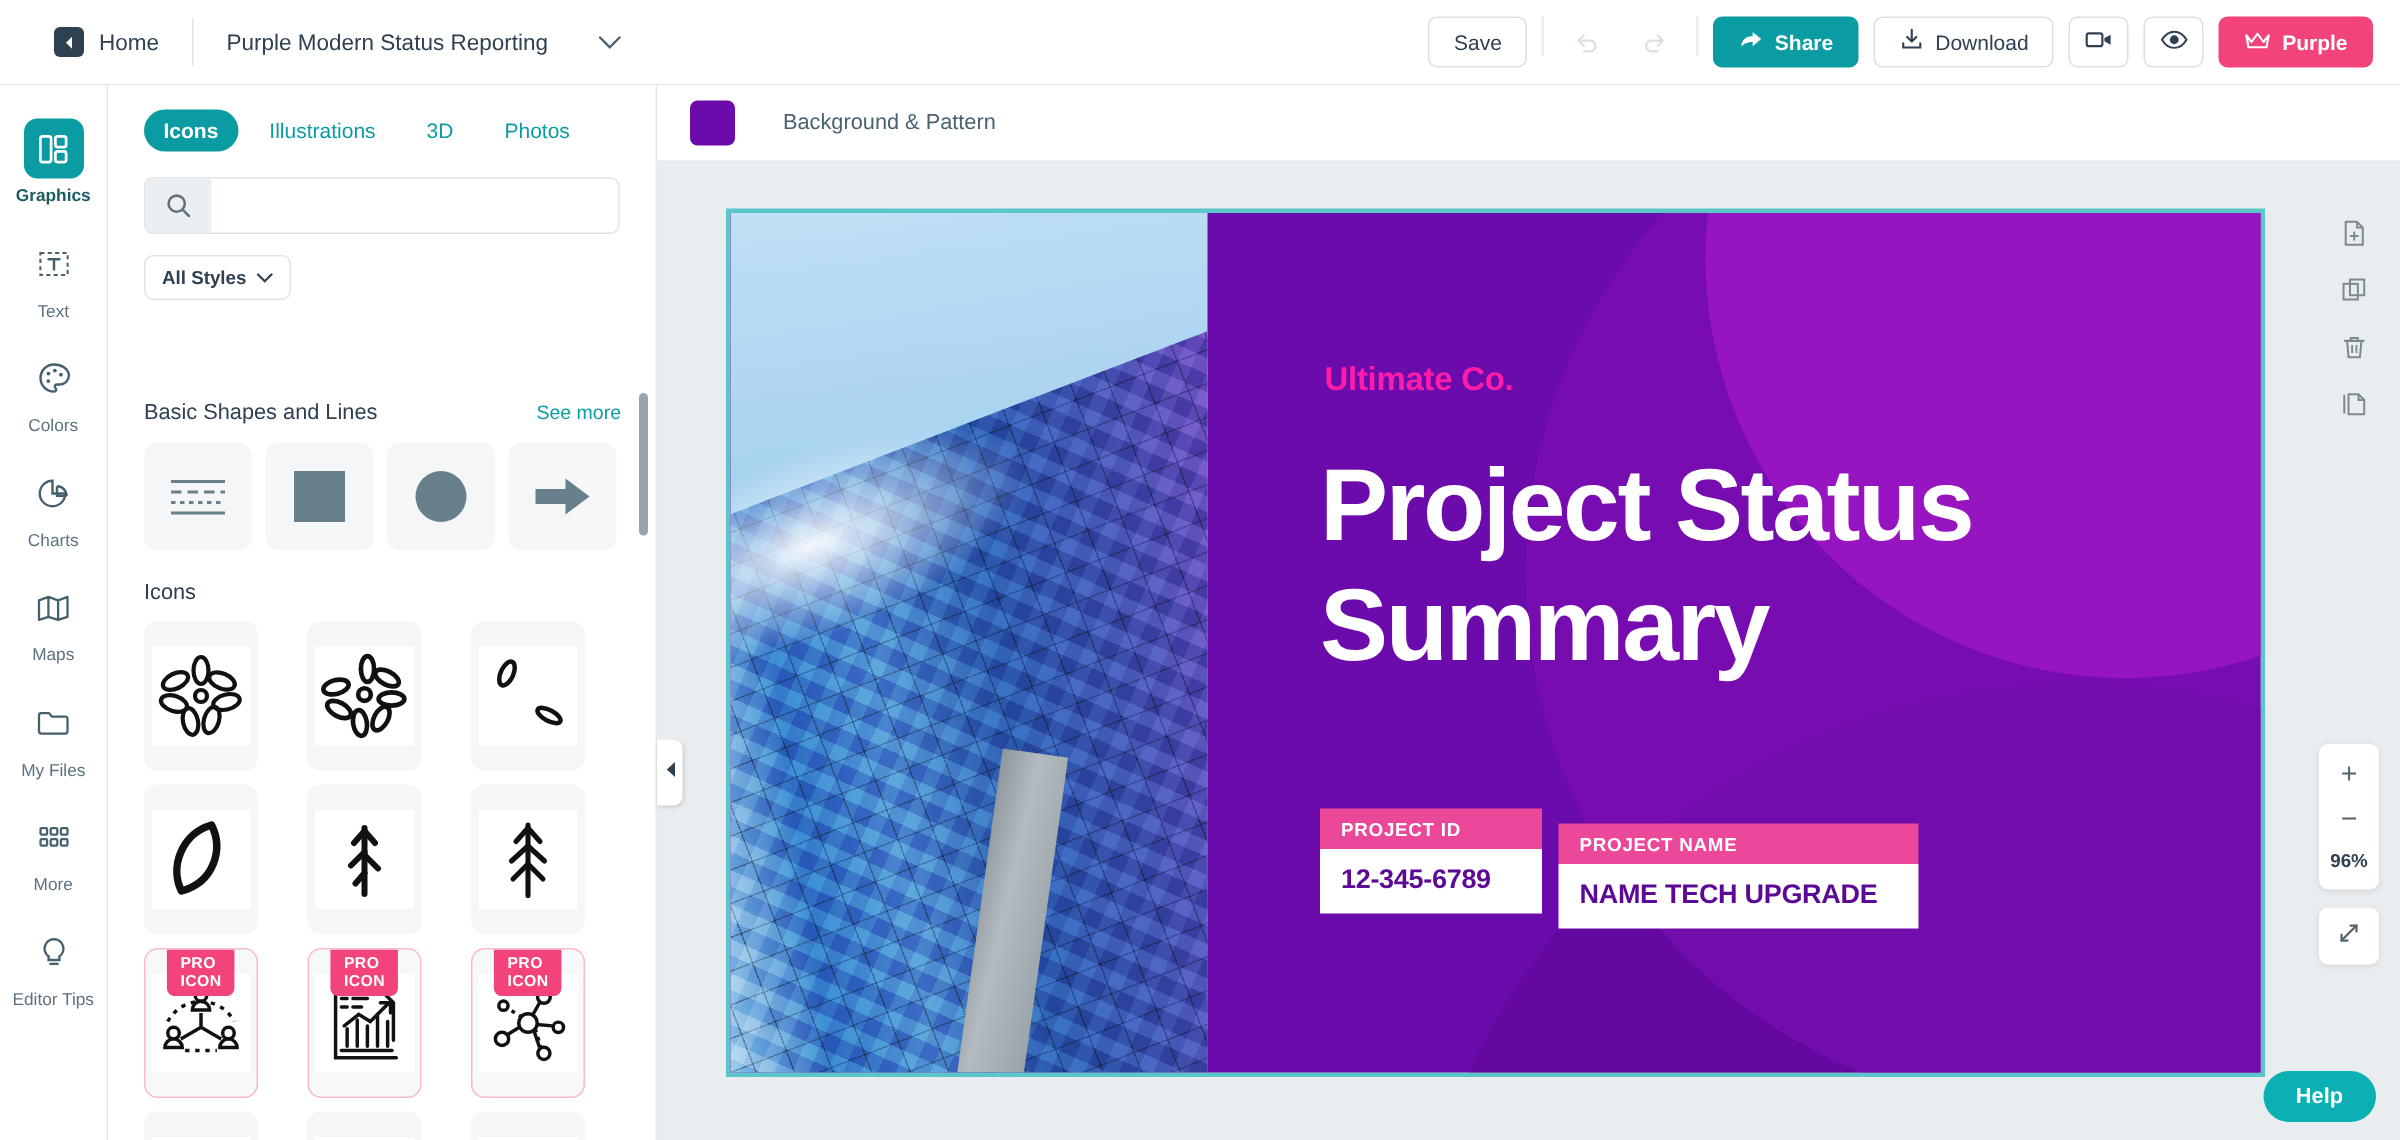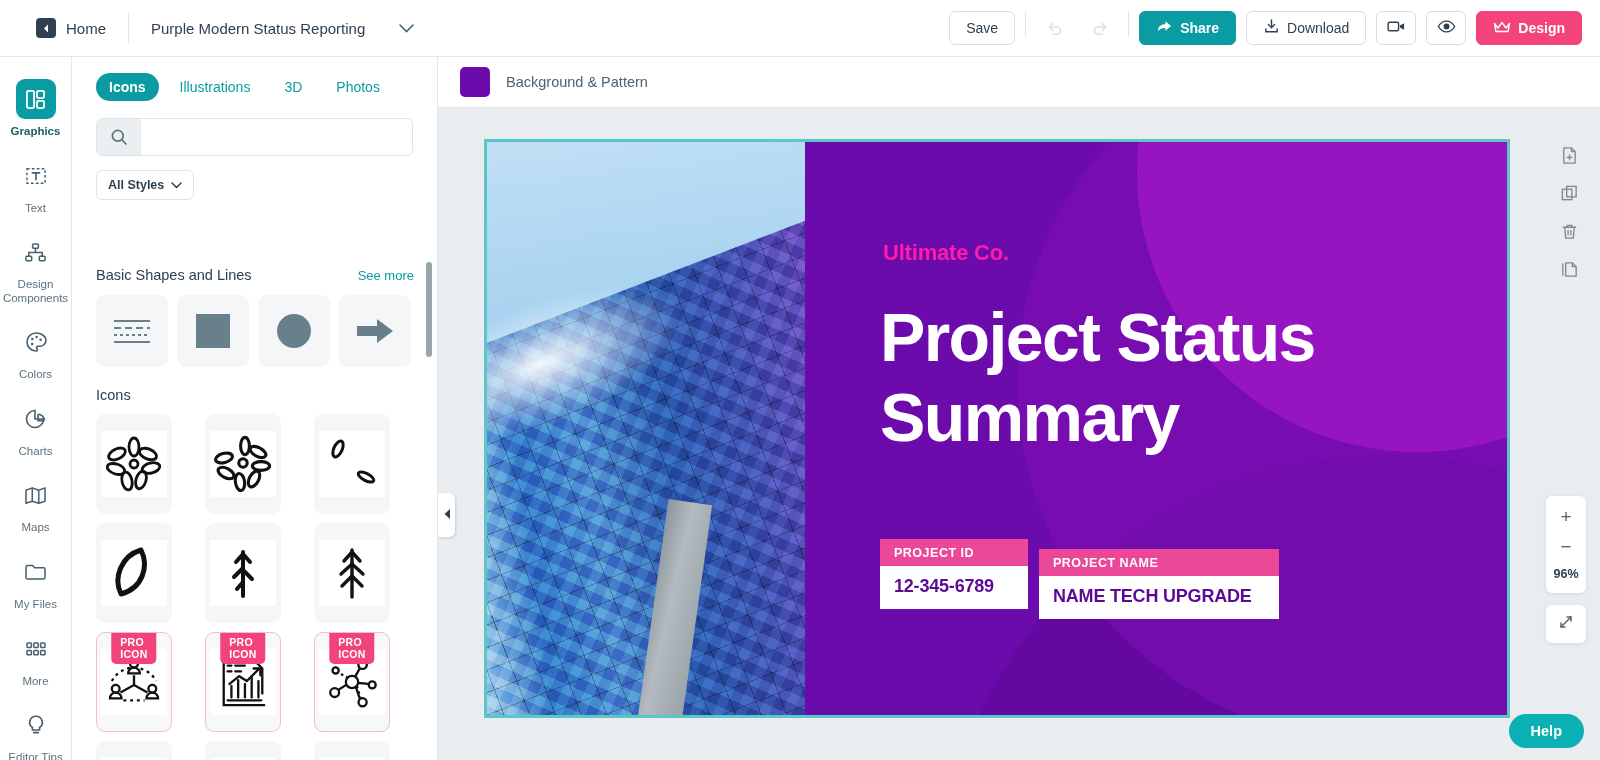--- a/index.html
+++ b/index.html
@@ -165,21 +165,21 @@
     position: absolute; right: 5px; top: 205px;
     width: 6px; height: 95px; border-radius: 3px; background: #9aa5ab;
     cursor: pointer;
   }
 
   
   #canvas-top {
     position: absolute; top: 57px; left: 438px;
     width: 1162px; height: 51px;
     background: #fff; border-bottom: 1px solid #e4e8ea;
-    display: flex; align-items: center; padding-left: 22px; gap: 16px;
+    display: flex; align-items: center; padding-left: 22px; gap: 32px;
   }
   .bg-swatch {
     width: 30px; height: 30px; border-radius: 5px;
     background: #6b0bab; cursor: pointer;
   }
   .bg-label { font-size: 14.5px; color: #4b6271; }
 
   #canvas {
     position: absolute; top: 108px; left: 438px;
     width: 1162px; height: 652px;
@@ -394,21 +394,21 @@
             <circle cx="10" cy="7.5" r="3.1" fill="#2f4050"></circle>
           </svg>
       </span>
     </div>
     <div class="btn primary-pink">
       <span>
         <svg width="18" height="14" viewBox="0 0 18 14">
             <path d="M1.5 3.5 L5 8 L9 2.5 L13 8 L16.5 3.5 L15 11.5 H3 Z" stroke="#fff" stroke-width="1.4" fill="none" stroke-linejoin="round"></path>
           </svg>
       </span>
-      <span>Design</span>
+      <span>Purple</span>
     </div>
   </div>
 </div>
 
 <div id="rail">
 
   <div class="rail-item active">
     <span class="rail-ico">
       <svg width="21" height="21" viewBox="0 0 22 22">
           <rect x="2" y="2" width="7.5" height="18" rx="1.6" stroke="currentColor" stroke-width="1.9" fill="none"></rect>
@@ -422,31 +422,20 @@
   <div class="rail-item">
     <span class="rail-ico">
       <svg width="22" height="20" viewBox="0 0 24 22">
           <rect x="2" y="3" width="20" height="16" stroke="currentColor" stroke-width="1.5" fill="none" stroke-dasharray="3 2.4"></rect>
           <path d="M8 7.5 H16 M12 7.5 V15" stroke="currentColor" stroke-width="1.8" stroke-linecap="round"></path>
         </svg>
     </span>
     <span class="rail-lbl">Text</span>
   </div>
 
-  <div class="rail-item">
-    <span class="rail-ico">
-      <svg width="23" height="21" viewBox="0 0 24 22">
-          <rect x="9" y="2" width="6" height="4.6" rx="1" stroke="currentColor" stroke-width="1.6" fill="none"></rect>
-          <rect x="2" y="15" width="6" height="4.6" rx="1" stroke="currentColor" stroke-width="1.6" fill="none"></rect>
-          <rect x="16" y="15" width="6" height="4.6" rx="1" stroke="currentColor" stroke-width="1.6" fill="none"></rect>
-          <path d="M12 6.6 V11 M5 15 V11 H19 V15" stroke="currentColor" stroke-width="1.6" fill="none"></path>
-        </svg>
-    </span>
-    <span class="rail-lbl">Design Components</span>
-  </div>
 
   <div class="rail-item">
     <span class="rail-ico">
       <svg width="22" height="22" viewBox="0 0 22 22">
           <path d="M11 2 A9 9 0 1 0 11 20 c1.7 0 1.7-1.6 .9-2.4 -.8-.9-.3-2.3 1-2.3 h1.9 A6.2 6.2 0 0 0 21 9.2 C20.6 4.9 16.3 2 11 2 Z" stroke="currentColor" stroke-width="1.6" fill="none"></path>
           <circle cx="7.3" cy="8" r="1.25" fill="currentColor"></circle>
           <circle cx="11.6" cy="6" r="1.25" fill="currentColor"></circle>
           <circle cx="15.6" cy="8.8" r="1.25" fill="currentColor"></circle>
           <circle cx="7.2" cy="13" r="1.25" fill="currentColor"></circle>
         </svg>

